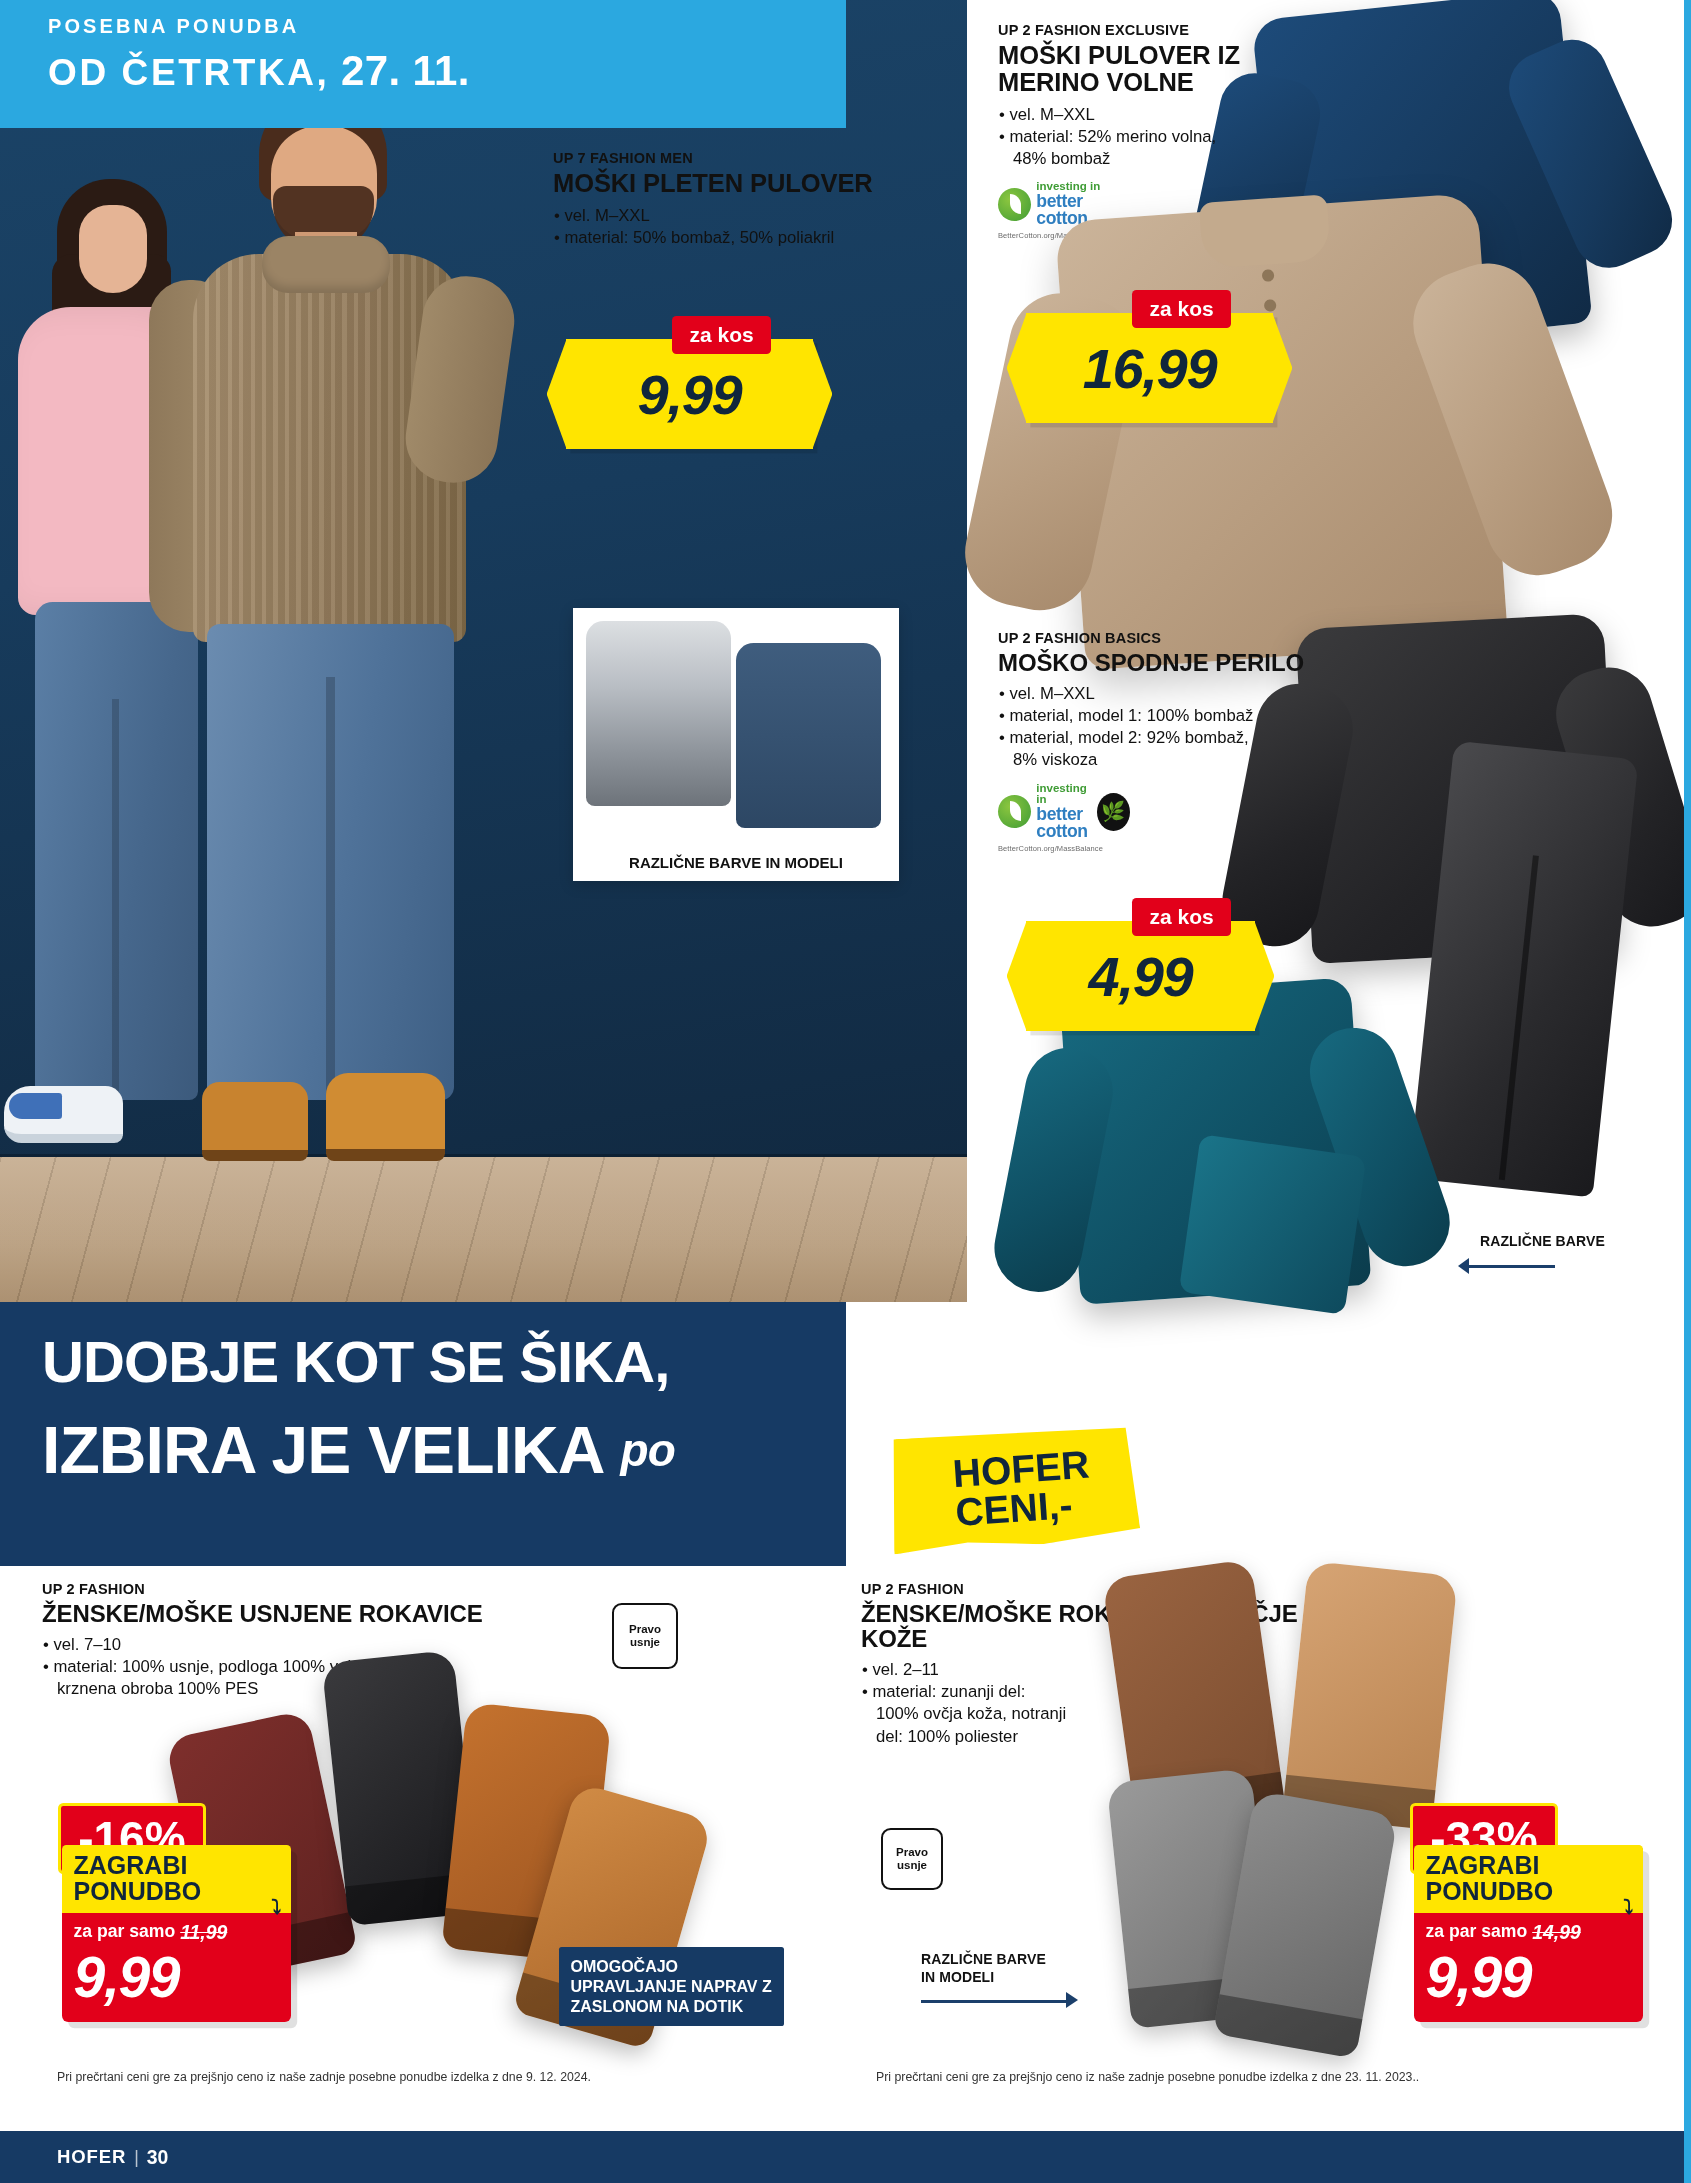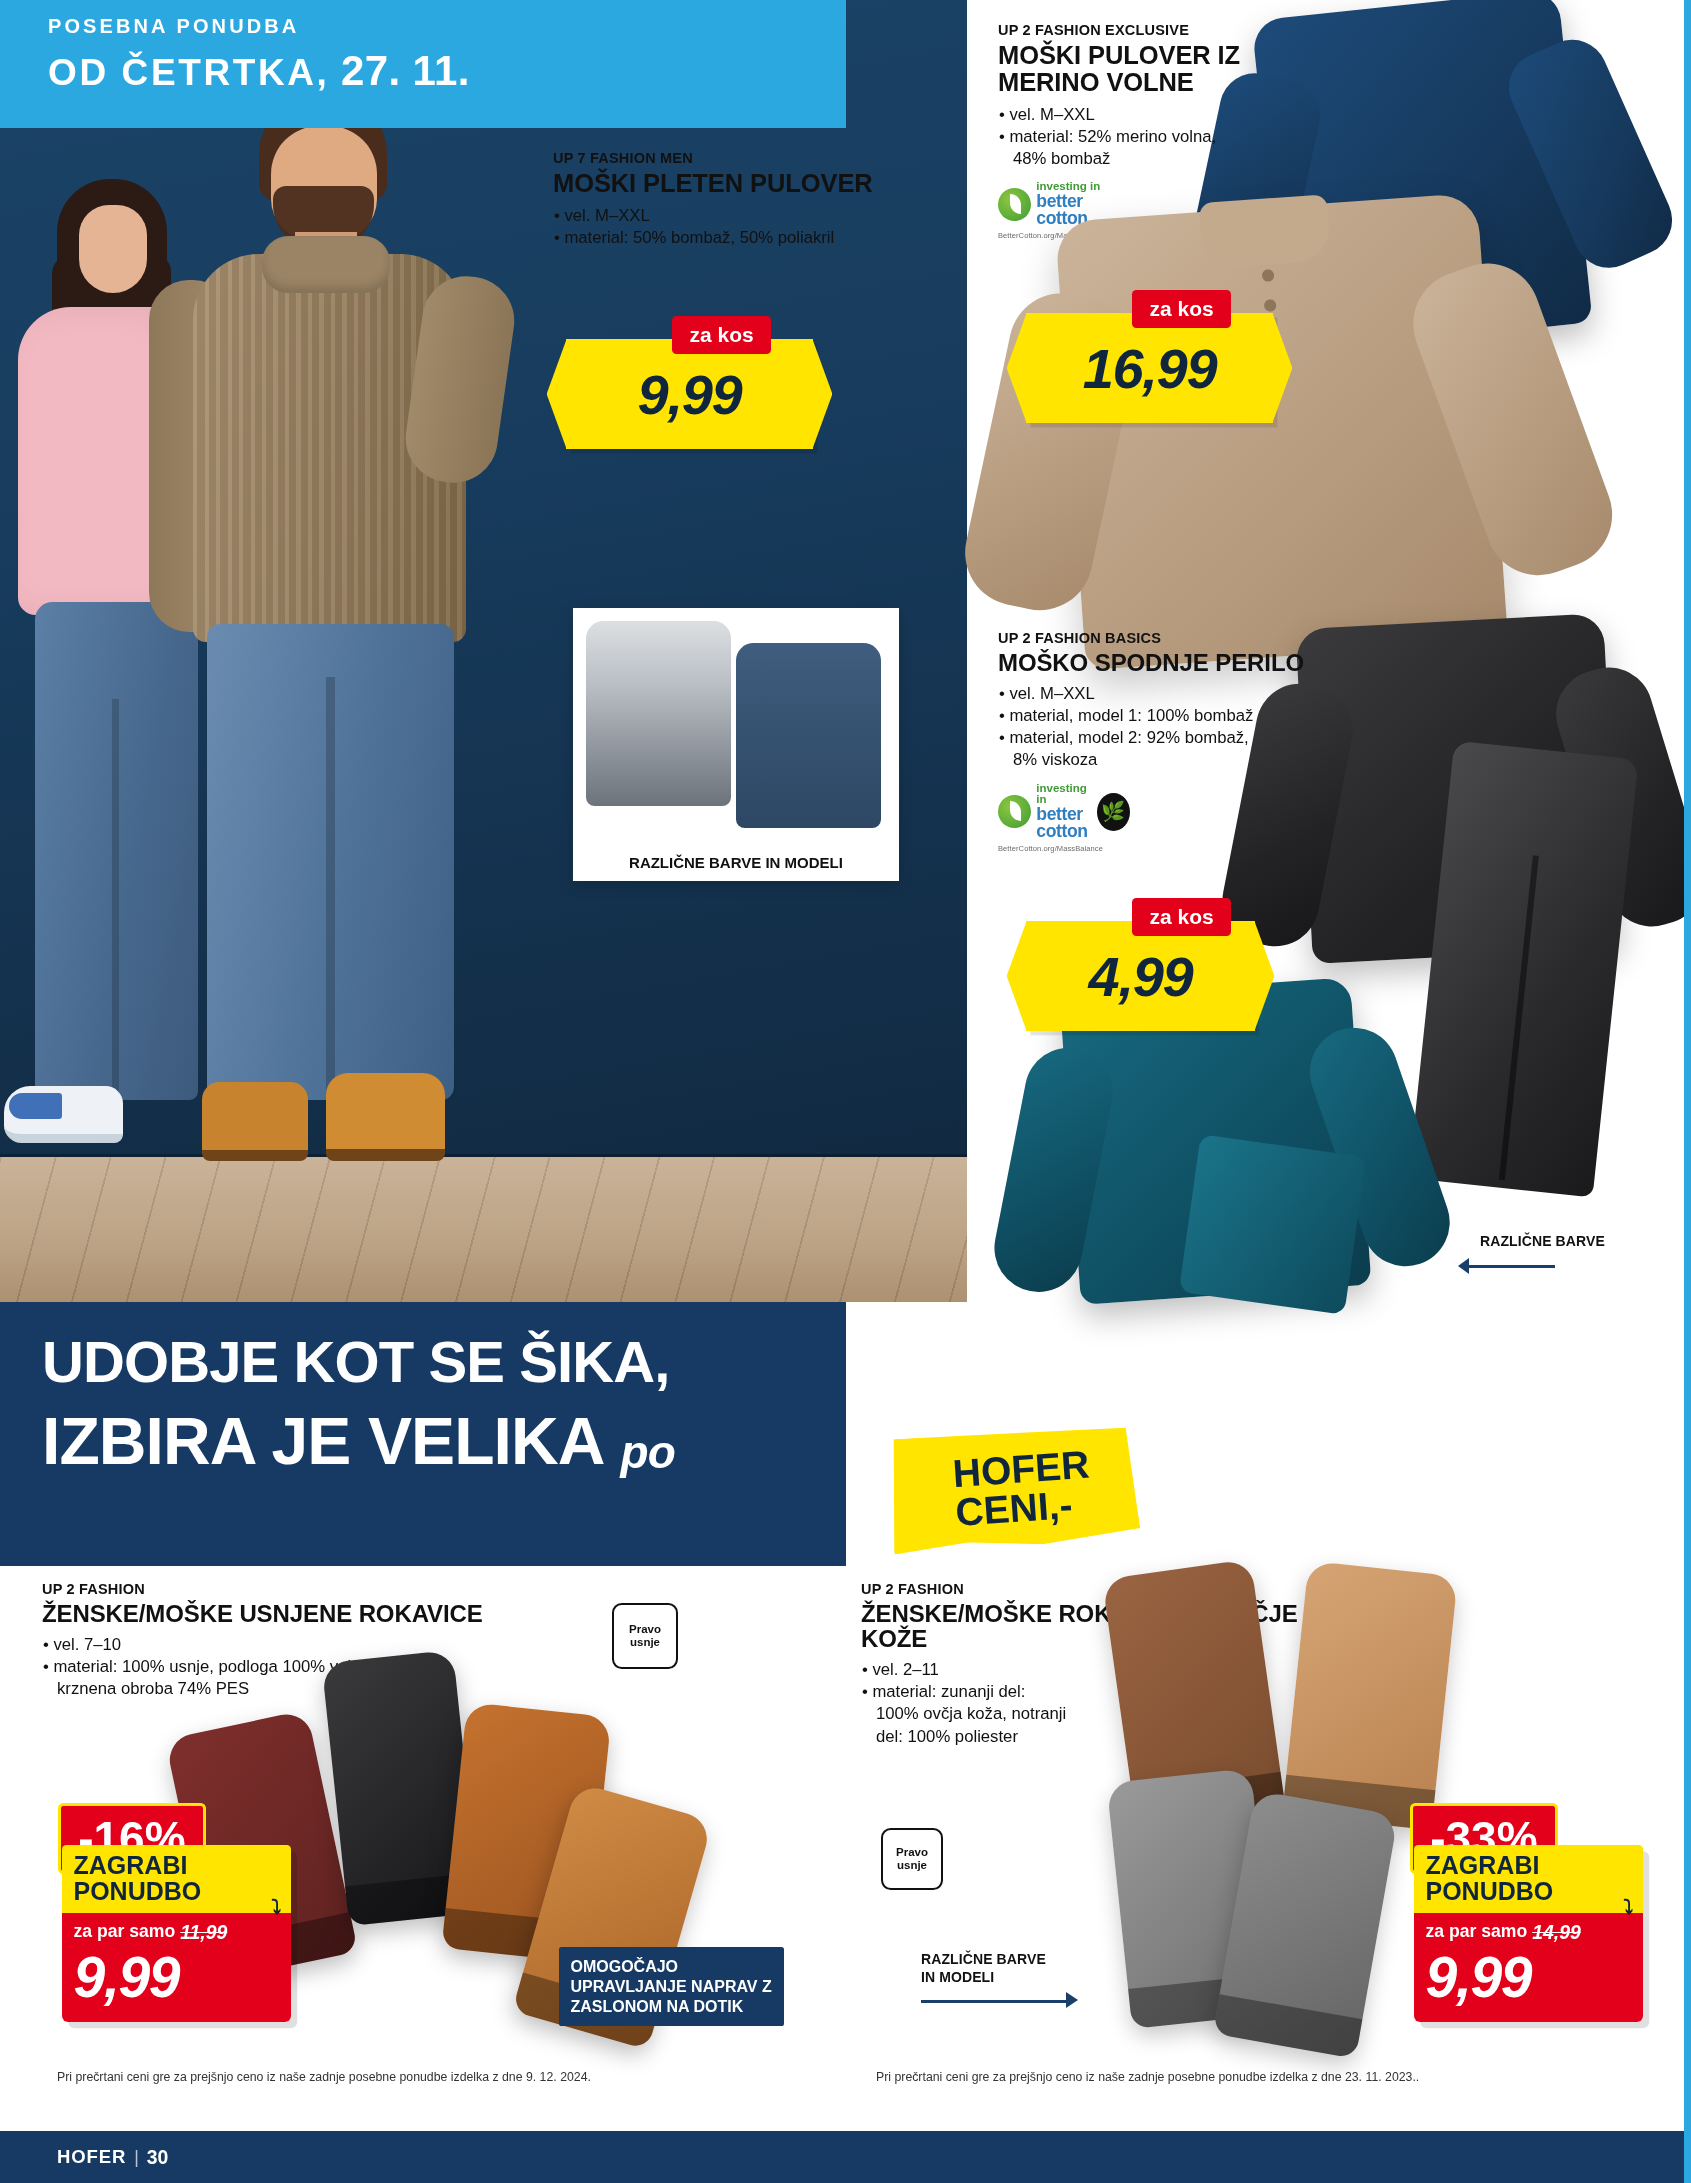--- a/index.html
+++ b/index.html
@@ -221,21 +221,21 @@
   .arrow-note { position:absolute; font-size:14px; font-weight:800; color:#111; letter-spacing:0.1px;}
   .arrow-line { position:absolute; height:0; border-top:3.5px solid #1b3f6b; }
   .arrow-head { position:absolute; width:0; height:0; }
 
   
   .banner {
     position:absolute; left:0; top:1302px; width:846px; height:264px;
     background:#163a64; color:#fff; padding:26.4px 0 0 42px;
   }
   .banner .l1 { font-size:58px; font-weight:800; letter-spacing:-0.9px; }
-  .banner .l2 { font-size:66px; font-weight:800; letter-spacing:-0.9px; margin-top:8px; display:flex; align-items:flex-end; }
+  .banner .l2 { font-size:66px; font-weight:800; letter-spacing:-0.9px; margin-top:17px; display:flex; align-items:center; }
   .banner .po { font-size:46px; font-style:italic; font-weight:700; margin-left:16px; }
   .hofer-burst {
     position:absolute; left:890px; top:1431px; width:247px; height:115px;
     background:#ffe500; color:#10263c; font-weight:800; font-size:39px;
     display:flex; align-items:center; justify-content:center; text-align:left;
     transform: rotate(-4deg); line-height:1.0; padding-left:17.6px;
     clip-path: polygon(3% 0, 97% 4%, 100% 92%, 60% 100%, 30% 94%, 0 100%);
     box-shadow: 5.3px 5.3px 0 rgba(0,0,0,.12);
   }
 
@@ -488,21 +488,21 @@
       <div>CENI,-</div>
     </div>
   </div>
 
   <div class="bot-left">
     <div class="brand">UP 2 FASHION</div>
     <div class="ptitle small">ŽENSKE/MOŠKE USNJENE ROKAVICE</div>
     <div class="bullets">
       <div class="b">vel. 7–10</div>
       <div class="b">material: 100% usnje, podloga 100% volna,</div>
-      <div class="cont">krznena obroba 74% PES</div>
+      <div class="cont">krznena obroba 100% PES</div>
     </div>
   </div>
 
   <div class="pravo-badge" style="left:612px; top:1603px;">Pravo usnje</div>
 
   <div class="glove g-brown">
       <div class="cuff"></div>
     </div>
   <div class="glove g-black">
       <div class="cuff"></div>

